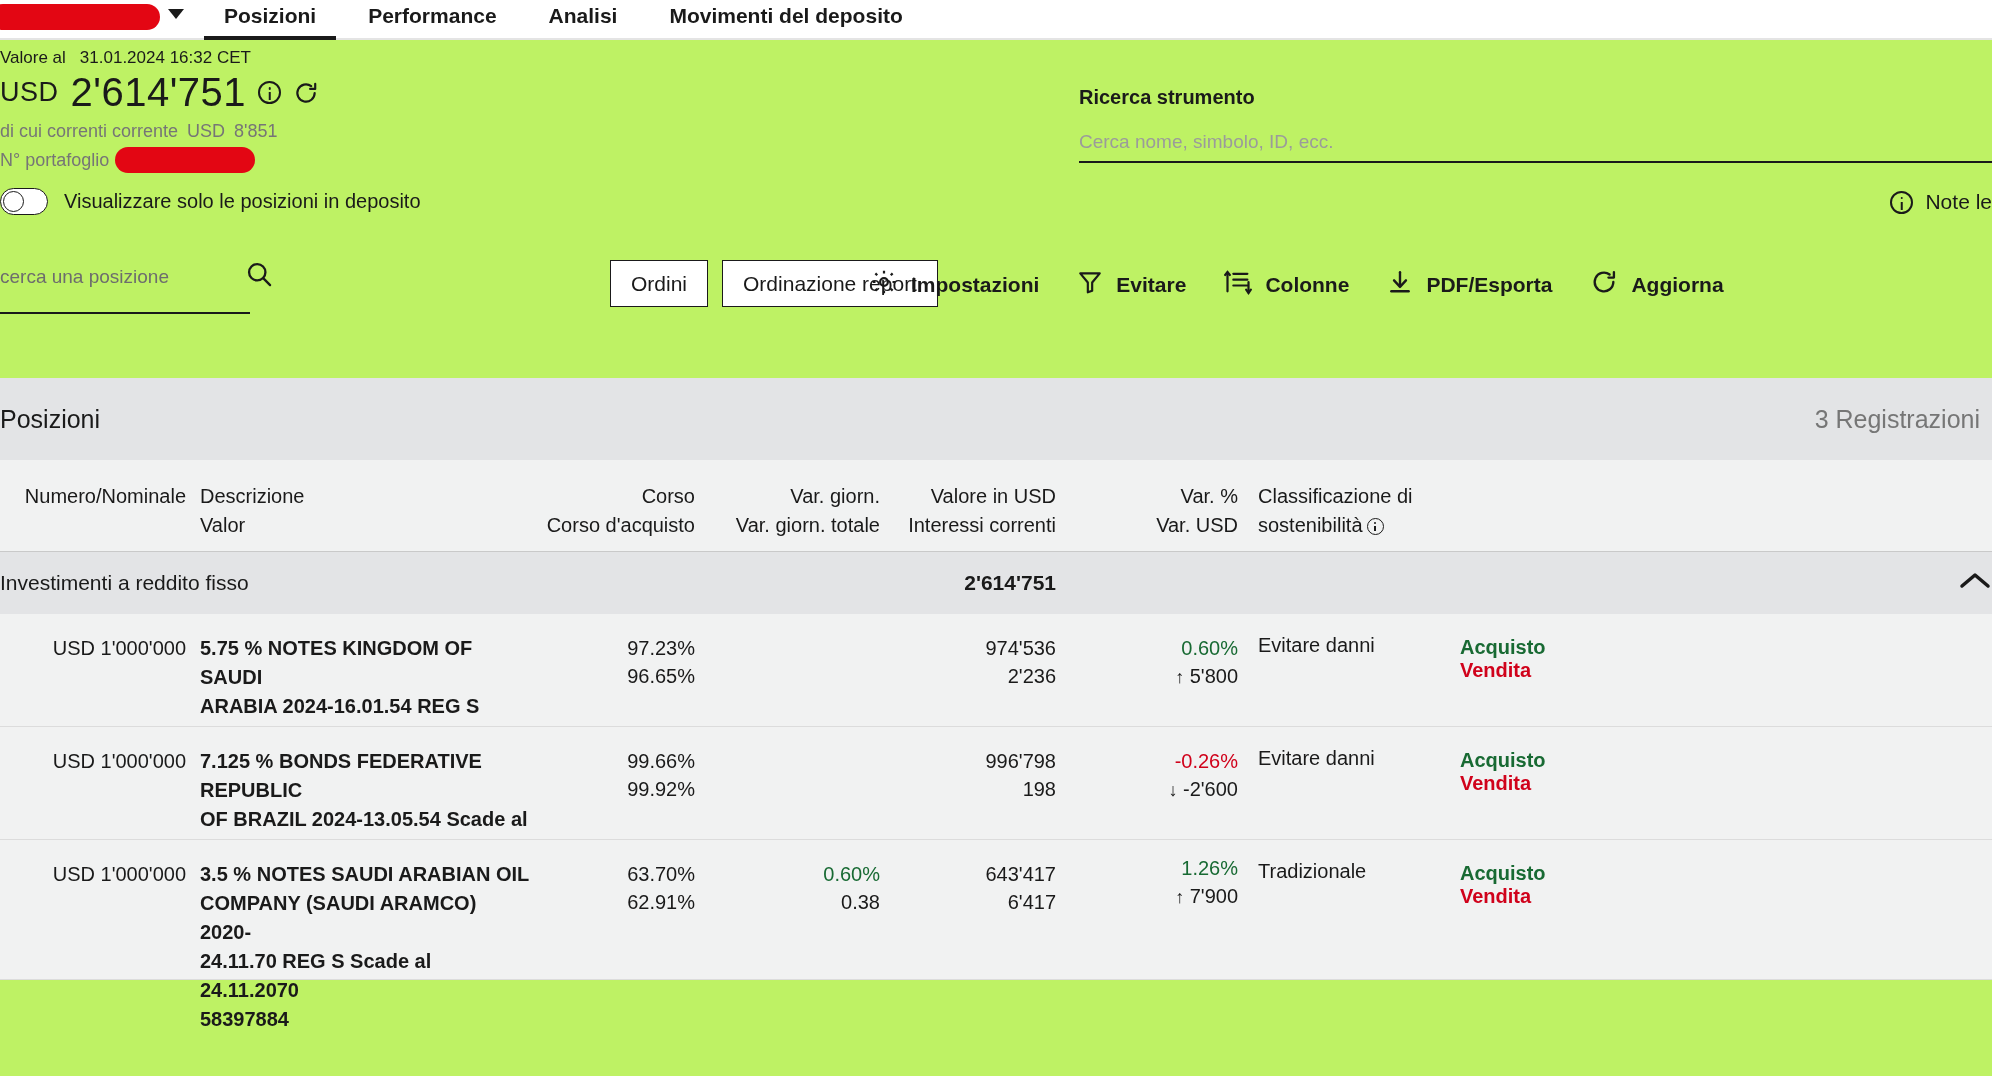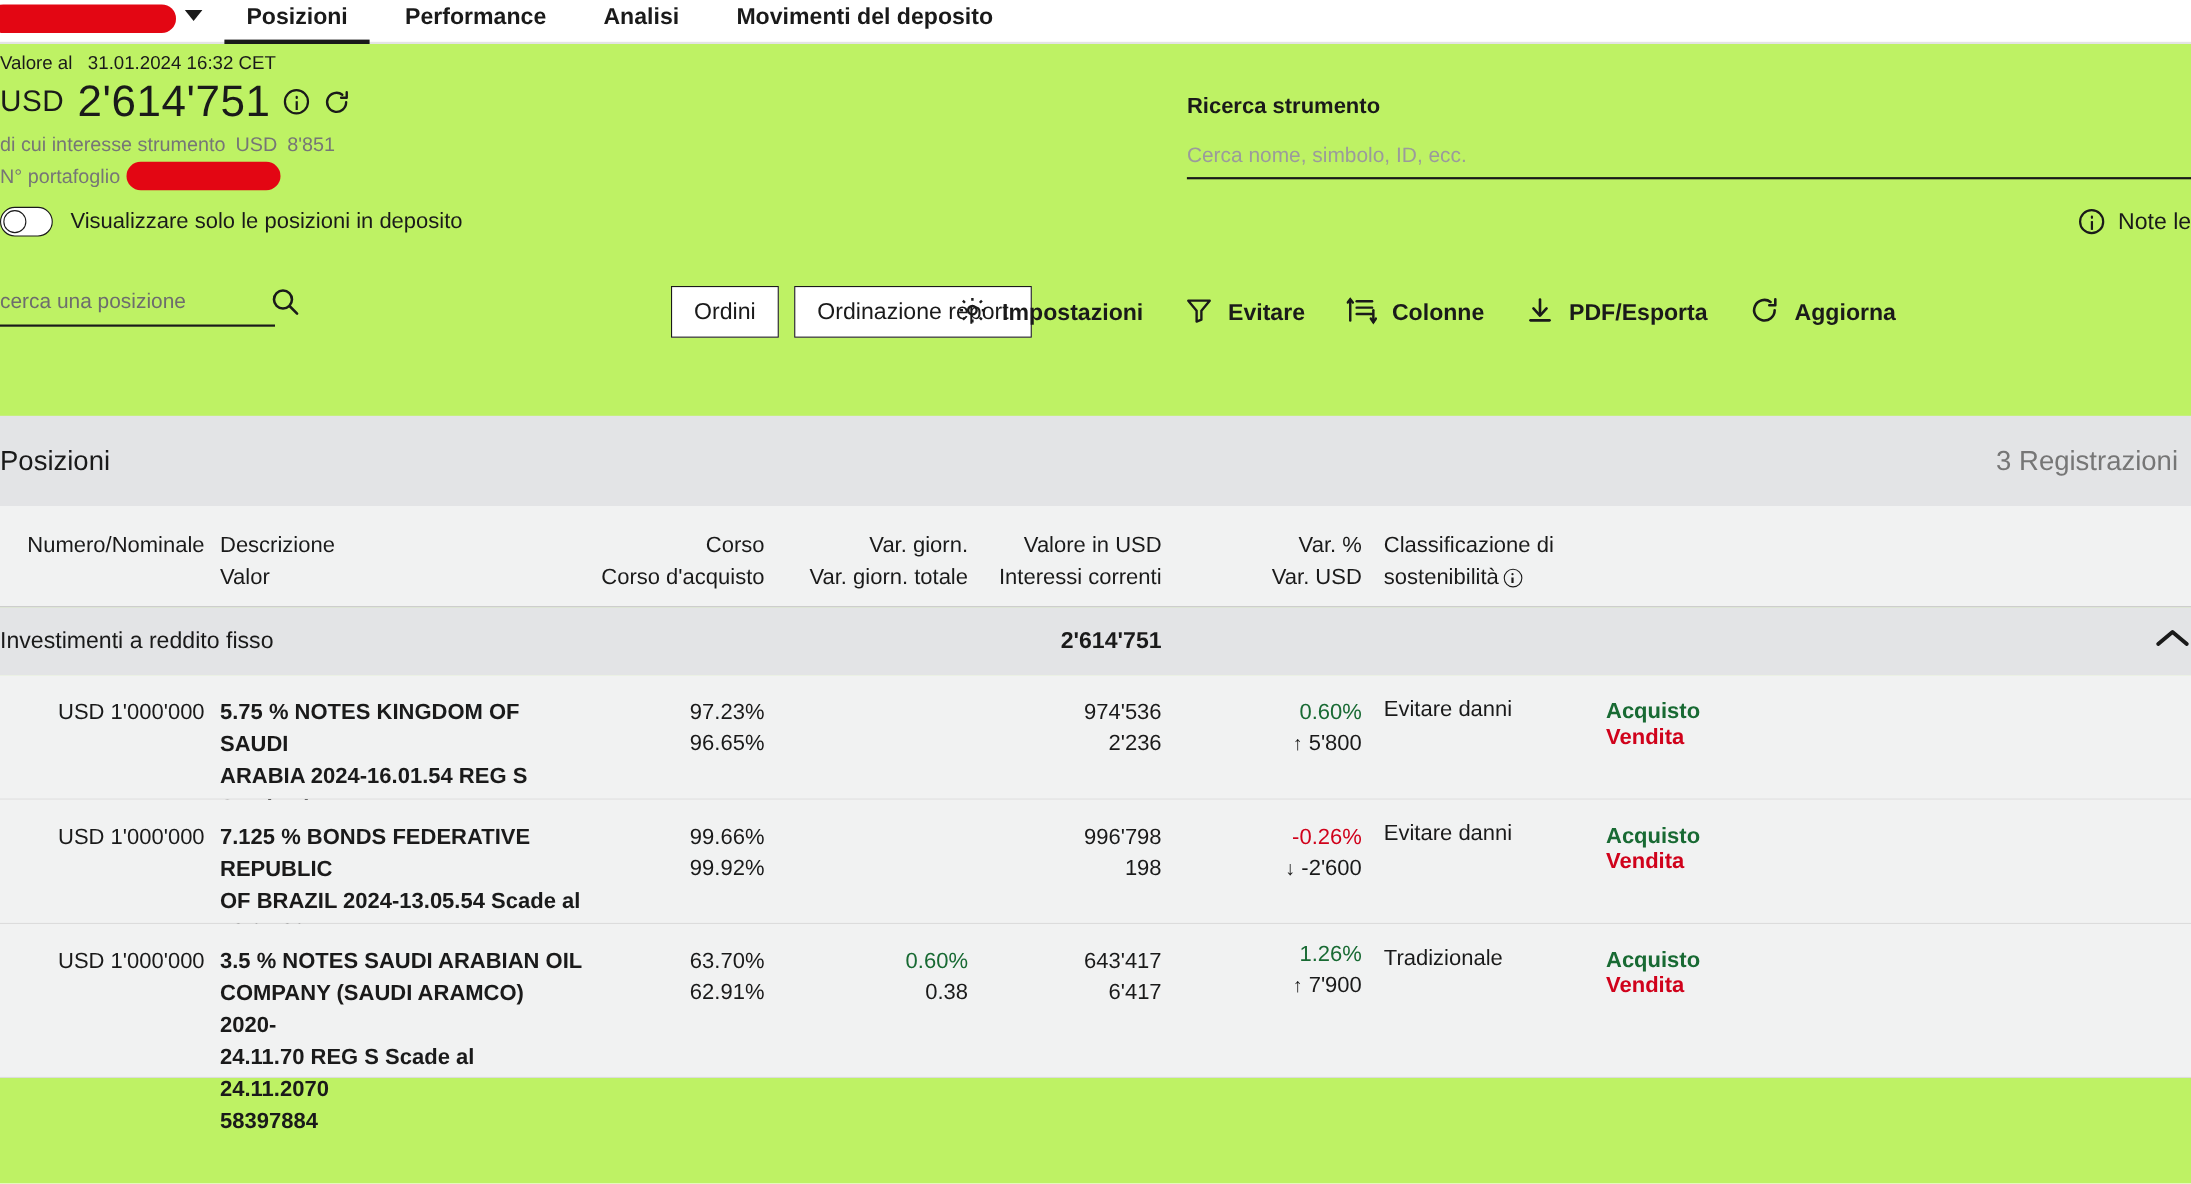--- a/index.html
+++ b/index.html
@@ -168,42 +168,43 @@
     border-radius: 50%;
     background: #fff;
     border: 1.5px solid #1a1a1a;
   }
   .toggle-label { font-size: 20px; }
 
   .legal-note {
     position: absolute;
     right: 0px; top: 150px;
     display: flex;
+    align-items: center;
     gap: 12px;
     font-size: 21px;
     white-space: nowrap;
   }
 
   
   .toolbar {
     position: absolute;
     left: 0; top: 258px;
     width: 1992px;
     height: 62px;
     display: flex;
     align-items: center;
   }
   .pos-search {
     position: absolute;
     left: 0; top: 2px;
     width: 250px;
     display: flex;
-    align-items: flex-start;
+    align-items: flex-end;
     border-bottom: 2px solid #1a1a1a;
-    padding-bottom: 2px;
+    padding-bottom: 20px;
   }
   .pos-search input {
     flex: 1;
     border: none; outline: none;
     font-size: 19px;
     font-family: "Liberation Sans", sans-serif;
     background: transparent;
     padding: 4px 0;
     color: #111;
   }
@@ -393,21 +394,21 @@
         <span class="sum-amount">2'614'751</span>
         <span class="icon-info-circ"></span>
         <span class="icon-refresh">
           <svg width="26" height="26" viewBox="0 0 24 24" fill="none" stroke="#1a1a1a" stroke-width="2" stroke-linecap="round" stroke-linejoin="round">
             <path d="M20 12a8 8 0 1 1-3.2-6.4"></path>
             <polyline points="20.5 3.5 20.5 8.2 15.8 8.2"></polyline>
           </svg>
         </span>
       </div>
       <div class="sum-interest">
-        <span>di cui interesse strumento</span>
+        <span>di cui correnti corrente</span>
         <span>USD</span>
         <span>8'851</span>
       </div>
       <div class="sum-portfolio">
         <span>N° portafoglio</span>
         <span class="redact redact-pf"></span>
       </div>
     </div>
 
     <div class="instr-search">

